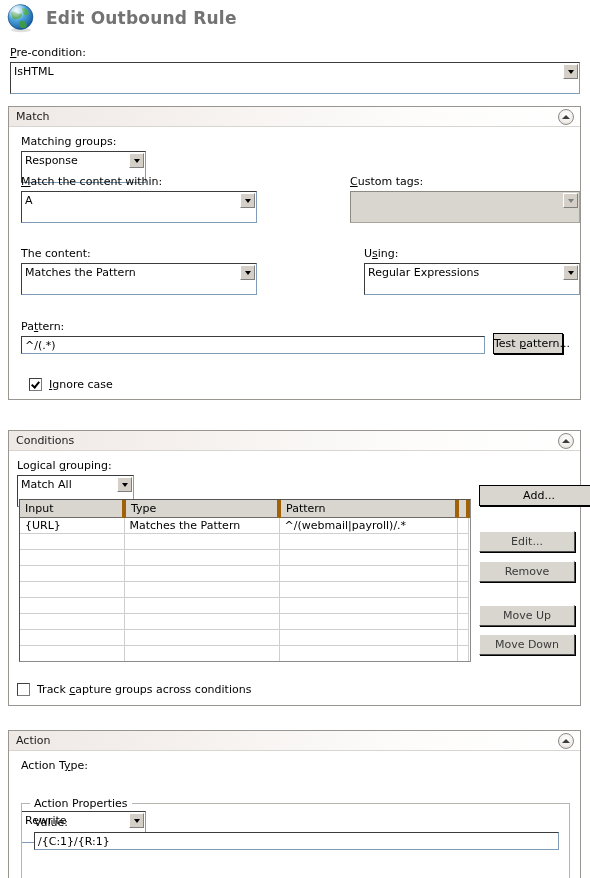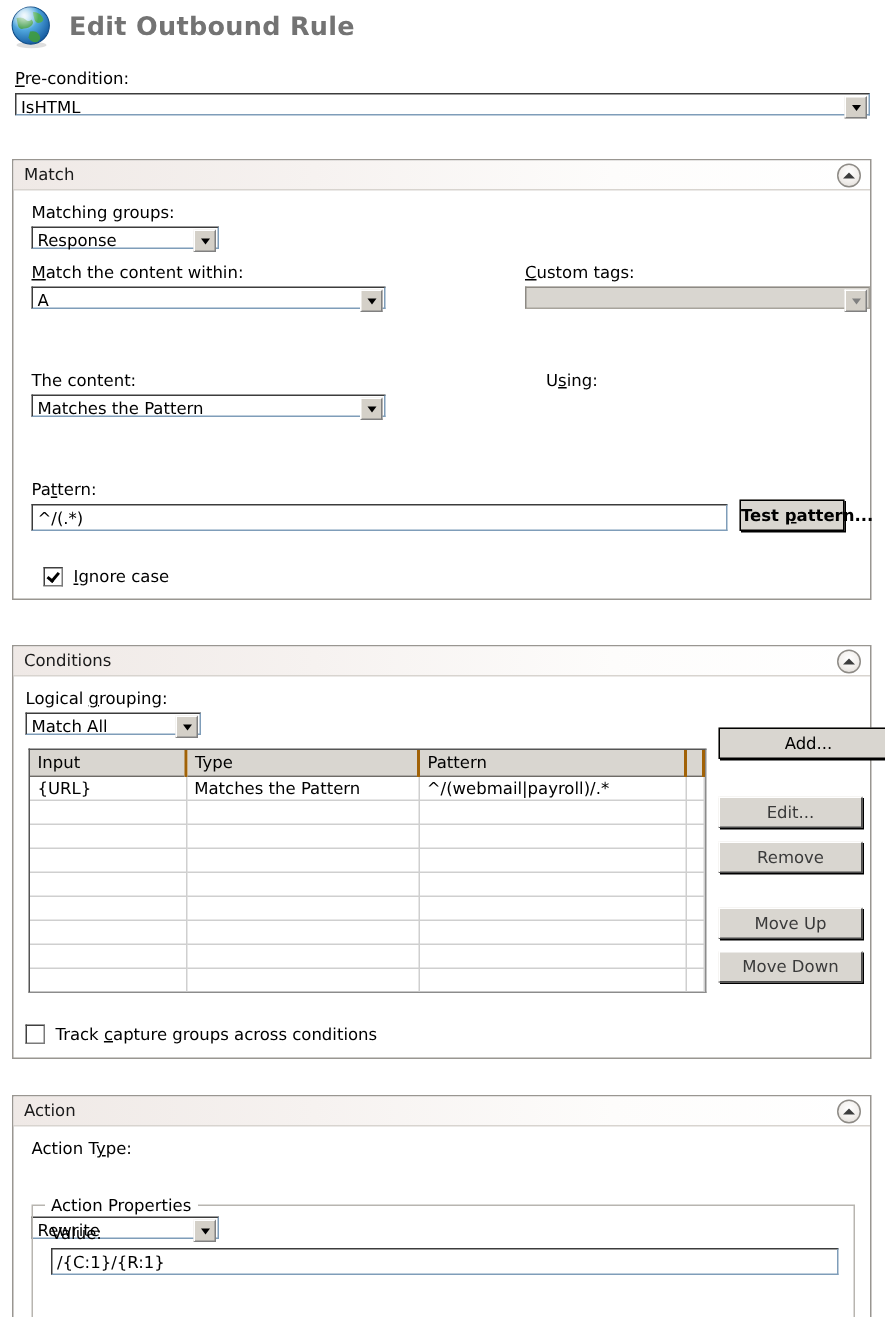--- a/index.html
+++ b/index.html
@@ -65,21 +65,21 @@
     overflow: hidden;
     white-space: nowrap;
   }
 
   .combo {
     position: relative;
     border: 1px solid #7f9db9;
     border-top-color: #3c3c3c;
     border-left-color: #3c3c3c;
     background: #ffffff;
-    height: 15px;
+    height: 32px;
     box-sizing: border-box;
     font-size: 11px;
   }
   .combo .combo-text {
     position: absolute;
     left: 3px;
     top: 0;
     line-height: 17px;
     white-space: nowrap;
     overflow: hidden;
@@ -219,21 +219,21 @@
     overflow: hidden;
   }
   .grid table {
     border-collapse: collapse;
     width: 100%;
     table-layout: fixed;
     font-size: 11px;
   }
   .grid th {
     background: #d9d6d0;
-    border-right: 2px solid #a16207;
+    border-right: 4px solid #a16207;
     border-bottom: 1px solid #6e6b66;
     font-weight: normal;
     text-align: left;
     padding: 1px 0 1px 5px;
     height: 17px;
     box-sizing: border-box;
     color: #000;
     white-space: nowrap;
     overflow: hidden;
   }
@@ -333,26 +333,30 @@
 
   <div class="lbl" style="position:absolute; left:12px; top:140px;">The content:</div>
   <div class="combo" style="position:absolute; left:12px; top:156px; width:236px;">
     <span class="combo-text">Matches the Pattern</span>
     <span class="combo-btn"></span>
   </div>
 
   <div class="lbl" style="position:absolute; left:355px; top:140px;">
     U<u>s</u><span>ing:</span>
   </div>
+  <div class="combo" style="position:absolute; left:355px; top:156px; width:216px;">
+    <span class="combo-text">Regular Expressions</span>
+    <span class="combo-btn"></span>
+  </div>
 
   <div class="lbl" style="position:absolute; left:12px; top:213px;">
     Pa<u>t</u><span>tern:</span>
   </div>
   <div class="textbox" style="position:absolute; left:12px; top:229px; width:464px;">^/(.*)</div>
-  <div class="btn primary" style="position:absolute; left:484px; top:226px; width:70px;font-weight:bold;">
+  <div class="btn primary" style="position:absolute; left:484px; top:226px; width:70px;">
     <span>Test <u>p</u>attern...</span>
   </div>
 
   <div class="chk-row" style="position:absolute; left:20px; top:271px;">
     <span class="chkbox checked"></span>
     <span class="chk-label">
       <u>I</u><span>gnore case</span>
     </span>
   </div>
 </div>

